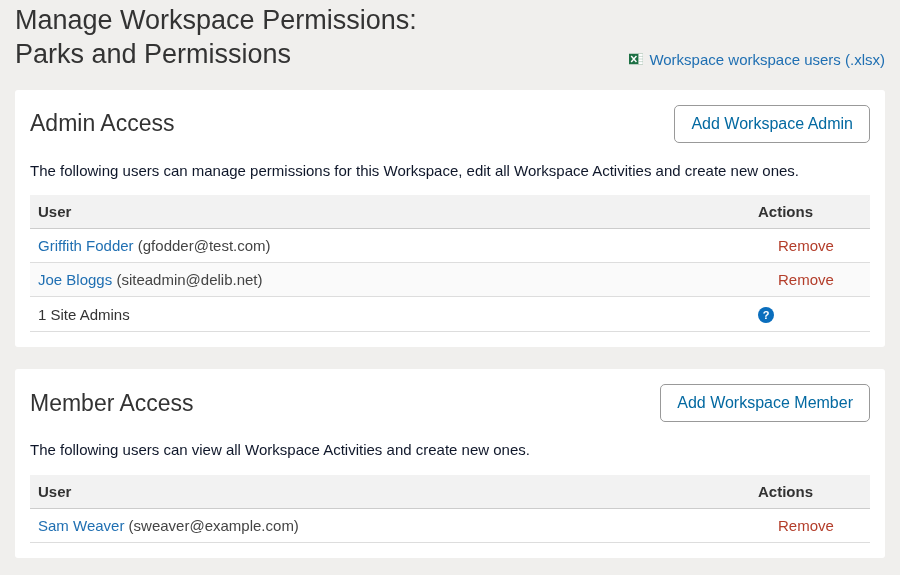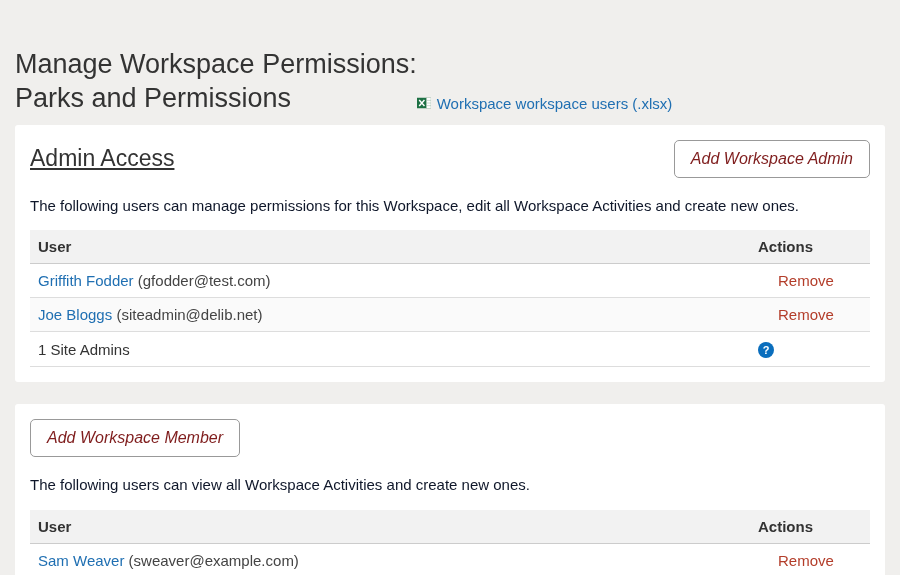--- a/index.html
+++ b/index.html
@@ -10,24 +10,23 @@
     height: 575px;
     overflow: hidden;
     color: #333;
   }
   .page {
     padding: 0 15px;
   }
   .header-row {
     display: flex;
     align-items: flex-end;
-    justify-content: flex-start;
+    justify-content: space-between;
     padding-top: 4px;
-    padding-bottom: 9px;
-    margin-top: 44px;
+    padding-bottom: 18px;
   }
   h1 {
     font-weight: 400;
     font-size: 27px;
     line-height: 1.25;
     color: #333;
   }
   .download-link {
     color: #1f6fb2;
     font-size: 15px;
@@ -50,32 +49,30 @@
   }
   .panel-head {
     display: flex;
     align-items: center;
     justify-content: space-between;
   }
   .panel-head h2 {
     font-weight: 400;
     font-size: 23px;
     color: #333;
-    text-decoration: underline;
   }
   .btn {
     background: #fff;
     border: 1px solid #999;
     border-radius: 5px;
     padding: 9px 16px;
     font-size: 16px;
-    color: #7f1d1d;
+    color: #0369a1;
     cursor: pointer;
     font-family: inherit;
-    font-style: italic;
   }
   .panel-desc {
     margin-top: 17px;
     font-size: 15px;
     color: #0f172a;
     line-height: 1.45;
   }
   table {
     width: 100%;
     border-collapse: collapse;
@@ -184,20 +181,21 @@
           <td>
             <span class="help-icon">?</span>
           </td>
         </tr>
       </tbody>
     </table>
   </div>
 
   <div class="panel">
     <div class="panel-head">
+      <h2>Member Access</h2>
       <button class="btn">Add Workspace Member</button>
     </div>
     <p class="panel-desc">The following users can view all Workspace Activities and create new ones.</p>
     <table>
       <thead>
         <tr>
           <th>User</th>
           <th class="col-actions">Actions</th>
         </tr>
       </thead>

